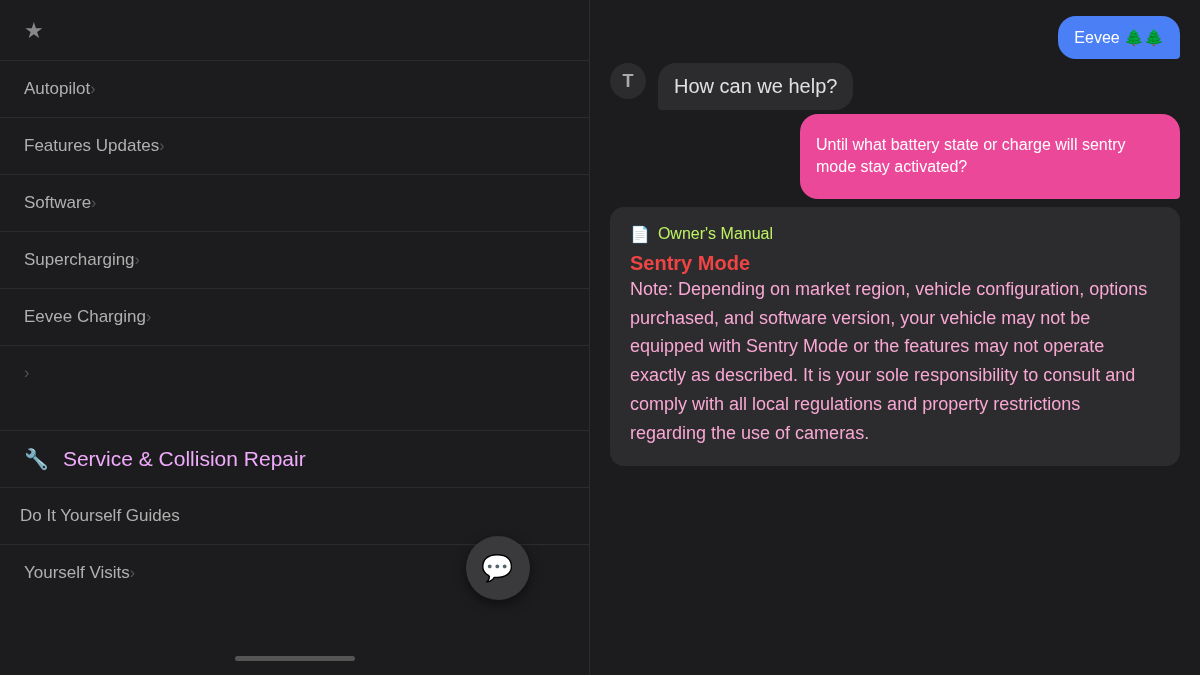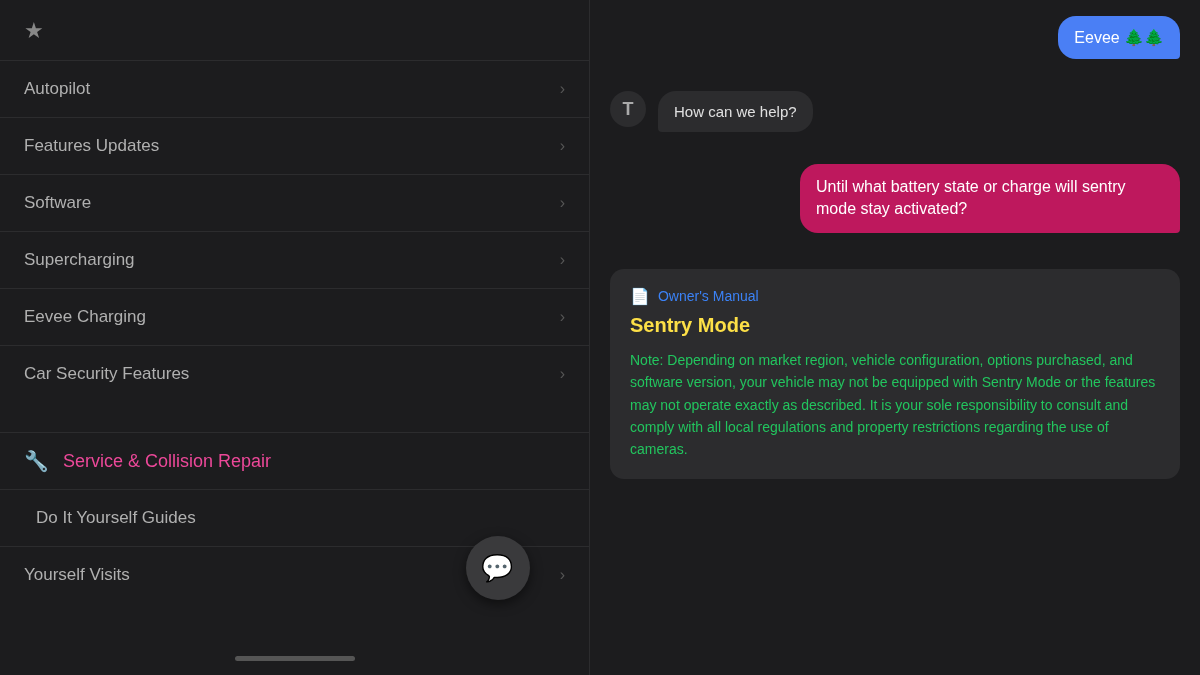--- a/index.html
+++ b/index.html
@@ -43,21 +43,21 @@
 
     .section-header .section-title {
       color: #ffffff;
       font-size: 18px;
       font-weight: 500;
     }
 
     .menu-item {
       display: flex;
       align-items: center;
-      justify-content: space-between;
+      justify-content: flex-start;
       padding: 18px 24px;
       border-top: 1px solid #2c2c2e;
       cursor: pointer;
     }
 
     .menu-item .item-label {
       color: #b0b0b0;
       font-size: 17px;
       font-weight: 400;
     }
@@ -79,29 +79,29 @@
       gap: 14px;
       border-top: 1px solid #2c2c2e;
     }
 
     .wrench-icon {
       color: #aaa;
       font-size: 20px;
     }
 
     .section-header-2 .section-title {
-      color: #ec4899;
-      font-size: 18px;
+      color: #f0abfc;
+      font-size: 21px;
       font-weight: 500;
     }
 
     .menu-item-no-chevron {
       display: flex;
       align-items: center;
-      padding: 18px 36px;
+      padding: 18px 20px;
       border-top: 1px solid #2c2c2e;
       cursor: pointer;
     }
 
     .menu-item-no-chevron .item-label {
       color: #b0b0b0;
       font-size: 17px;
       font-weight: 400;
     }
 
@@ -153,21 +153,21 @@
       overflow: hidden;
       padding: 0;
     }
 
     .chat-area {
       flex: 1;
       overflow-y: auto;
       padding: 16px 20px;
       display: flex;
       flex-direction: column;
-      gap: 32px;
+      gap: 4px;
     }
 
     
     .user-bubble-top {
       align-self: flex-end;
     }
 
     .user-bubble-top .bubble {
       background: #4a7ff5;
       color: white;
@@ -201,34 +201,34 @@
       color: #aaa;
       font-size: 18px;
       font-weight: bold;
     }
 
     .bot-bubble {
       background: #2c2c2e;
       color: #e0e0e0;
       border-radius: 18px 18px 18px 4px;
       padding: 12px 16px;
-      font-size: 15px;
+      font-size: 20px;
       max-width: 340px;
     }
 
     
     .user-message {
       align-self: flex-end;
     }
 
     .user-bubble {
-      background: #be185d;
+      background: #ec4899;
       color: white;
       border-radius: 18px 18px 4px 18px;
-      padding: 12px 16px;
+      padding: 20px 16px;
       font-size: 16px;
       max-width: 380px;
       line-height: 1.4;
     }
 
     
     .manual-card {
       background: #2c2c2e;
       border-radius: 14px;
       padding: 18px 20px;
@@ -241,34 +241,33 @@
       gap: 8px;
       margin-bottom: 8px;
     }
 
     .doc-icon {
       color: #aaa;
       font-size: 16px;
     }
 
     .manual-label {
-      color: #3b82f6;
-      font-size: 14px;
+      color: #bef264;
+      font-size: 16px;
     }
 
     .manual-title {
-      color: #fde047;
+      color: #ef4444;
       font-size: 20px;
       font-weight: 600;
-      margin-bottom: 12px;
     }
 
     .manual-body {
-      color: #22c55e;
-      font-size: 14px;
+      color: #f9a8d4;
+      font-size: 18px;
       line-height: 1.6;
     }
   </style>
 </head>
 <body>
 
 <div class="left-panel">
   <div class="menu-section">
 
     <div class="section-header">
@@ -289,21 +288,20 @@
     </div>
     <div class="menu-item">
       <span class="item-label">Supercharging</span>
       <span class="chevron">›</span>
     </div>
     <div class="menu-item">
       <span class="item-label">Eevee Charging</span>
       <span class="chevron">›</span>
     </div>
     <div class="menu-item">
-      <span class="item-label">Car Security Features</span>
       <span class="chevron">›</span>
     </div>
 
     <div class="section-divider"></div>
     <div class="section-header-2">
       <span class="wrench-icon">🔧</span>
       <span class="section-title">Service &amp; Collision Repair</span>
     </div>
 
     <div class="menu-item-no-chevron">

